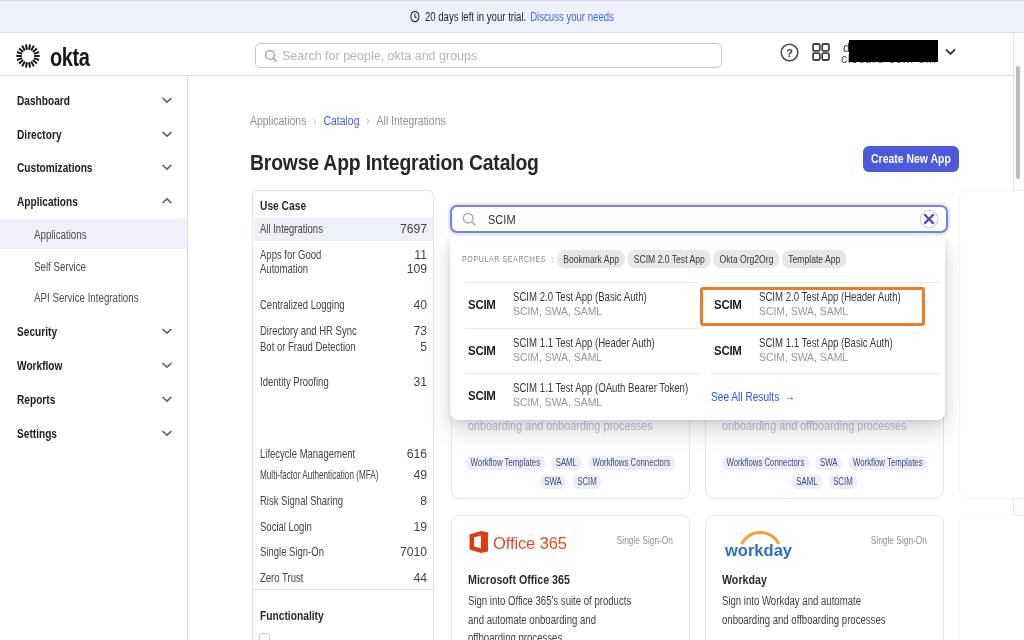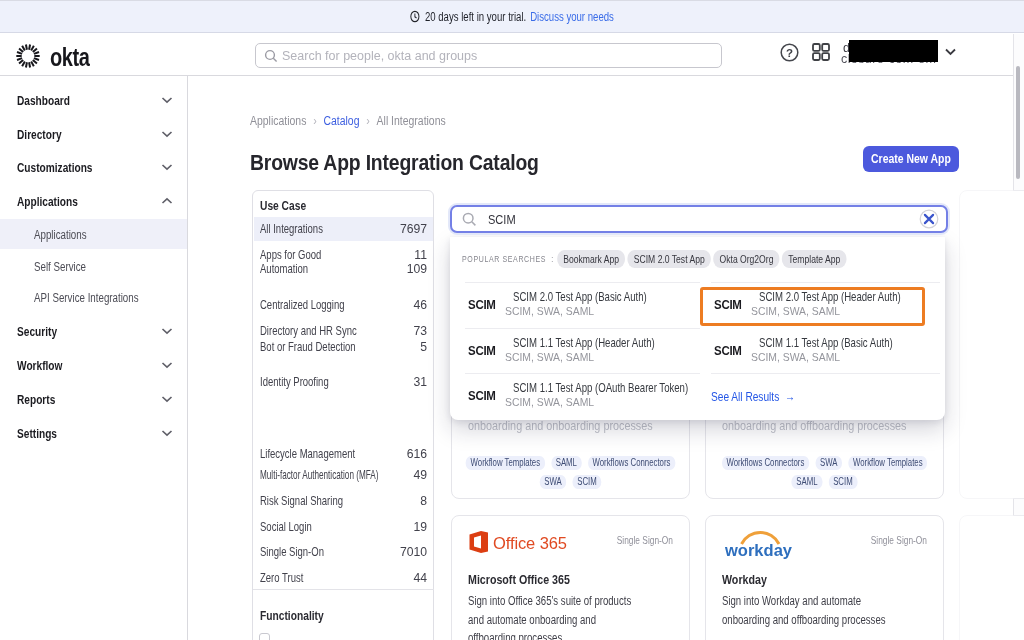--- a/index.html
+++ b/index.html
@@ -58,21 +58,21 @@
 
 #sinput { left:450px; top:205px; width:498px; height:28px; background:#fff; border:2px solid #7480e6; border-radius:7px; box-shadow:0 0 0 2px #e3e8f9; z-index:20; }
 #sinput .txt { position:absolute; left:36px; top:5px; font-size:13px; color:#33333b; }
 #dropdown { left:450px; top:237px; width:495px; height:183px; background:#fff; border-radius:0 0 8px 8px; box-shadow:0 10px 22px rgba(30,30,60,0.18), 0 2px 6px rgba(30,30,60,0.10); z-index:15; }
 #popular { position:absolute; left:12px; top:13px; display:flex; align-items:center; transform:scaleX(0.78); transform-origin:left center; }
 #popular .lbl { font-size:9px; letter-spacing:0.8px; color:#85858d; margin-right:4px; white-space:nowrap; }
 .gchip { background:#e6e6eb; color:#36363e; font-size:11px; padding:3px 8px; border-radius:9px; margin-right:3px; white-space:nowrap; }
 .rrow { position:absolute; height:46px; }
 .rlogo { position:absolute; left:3px; top:15px; font-size:13.5px; font-weight:bold; color:#1b1b20; letter-spacing:-0.3px; transform:scaleX(0.85); transform-origin:left top; }
 .rtitle { position:absolute; left:48px; top:7px; font-size:12.8px; color:#36393f; white-space:nowrap; transform:scaleX(0.75); transform-origin:left top; }
-.rsub { position:absolute; left:40px; top:24px; font-size:10.4px; color:#94959c; }
+.rsub { position:absolute; left:48px; top:24px; font-size:10.4px; color:#94959c; }
 .rdiv { position:absolute; height:1px; background:#ececf0; }
 #orange { position:absolute; left:250px; top:49.5px; width:225px; height:39px; border:3.5px solid #ed7c22; border-radius:3px; z-index:18; }
 #seeall { position:absolute; left:261px; top:152px; font-size:13px; color:#2456e6; white-space:nowrap; transform:scaleX(0.78); transform-origin:left top; }
 
 #scrolltrack { left:1013px; top:34px; width:11px; height:606px; background:#fcfcfd; border-left:1px solid #e4e4e9; }
 #scrollthumb { left:1016px; top:66px; width:4px; height:113px; background:#b9b9c0; border-radius:2px; }
 </style>
 </head>
 <body>
 
@@ -180,21 +180,21 @@
 
 <div class="abs" id="filter">
   <div id="fsel"></div>
   <div class="hd" style="top:7px">Use Case</div>
   <div id="fdiv"></div>
   <div class="hd" style="top:417px">Functionality</div>
   <div style="position:absolute;left:6px;top:442px;width:11px;height:11px;border:1.3px solid #c9c9d0;border-radius:3px"></div>
 <div class="fitem" style="top:31px"><span class="flab" style="">All Integrations</span><span class="fcnt">7697</span></div>
     <div class="fitem" style="top:56.5px"><span class="flab" style="">Apps for Good</span><span class="fcnt">11</span></div>
     <div class="fitem" style="top:71px"><span class="flab" style="">Automation</span><span class="fcnt">109</span></div>
-    <div class="fitem" style="top:107px"><span class="flab" style="">Centralized Logging</span><span class="fcnt">46</span></div>
+    <div class="fitem" style="top:107px"><span class="flab" style="">Centralized Logging</span><span class="fcnt">40</span></div>
     <div class="fitem" style="top:133px"><span class="flab" style="">Directory and HR Sync</span><span class="fcnt">73</span></div>
     <div class="fitem" style="top:149px"><span class="flab" style="">Bot or Fraud Detection</span><span class="fcnt">5</span></div>
     <div class="fitem" style="top:184px"><span class="flab" style="">Identity Proofing</span><span class="fcnt">31</span></div>
     <div class="fitem" style="top:256px"><span class="flab" style="">Lifecycle Management</span><span class="fcnt">616</span></div>
     <div class="fitem" style="top:277px"><span class="flab" style="transform:scaleX(0.67);">Multi-factor Authentication (MFA)</span><span class="fcnt">49</span></div>
     <div class="fitem" style="top:303px"><span class="flab" style="">Risk Signal Sharing</span><span class="fcnt">8</span></div>
     <div class="fitem" style="top:328.5px"><span class="flab" style="">Social Login</span><span class="fcnt">19</span></div>
     <div class="fitem" style="top:354px"><span class="flab" style="">Single Sign-On</span><span class="fcnt">7010</span></div>
     <div class="fitem" style="top:379.5px"><span class="flab" style="">Zero Trust</span><span class="fcnt">44</span></div>
   </div>

